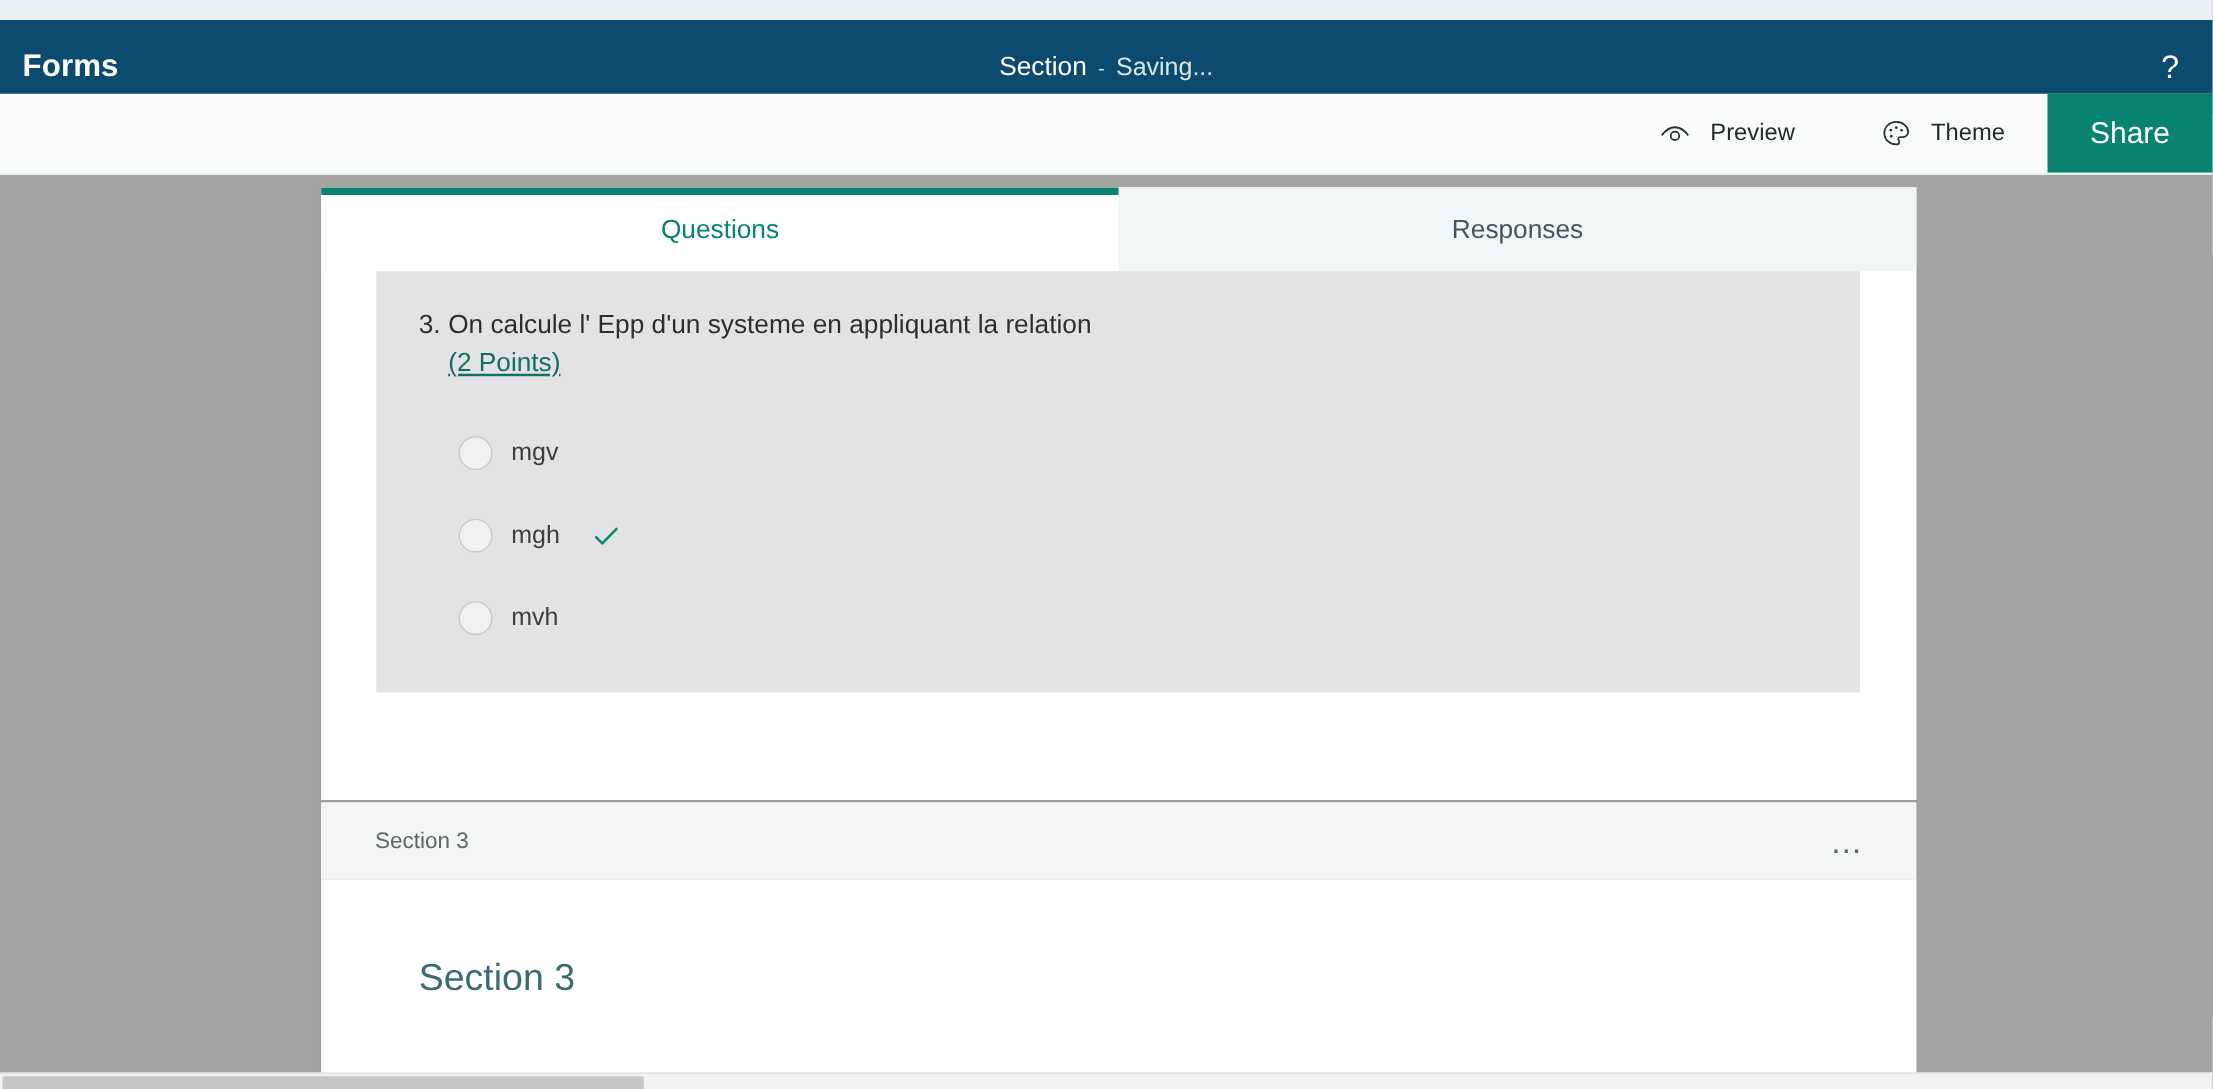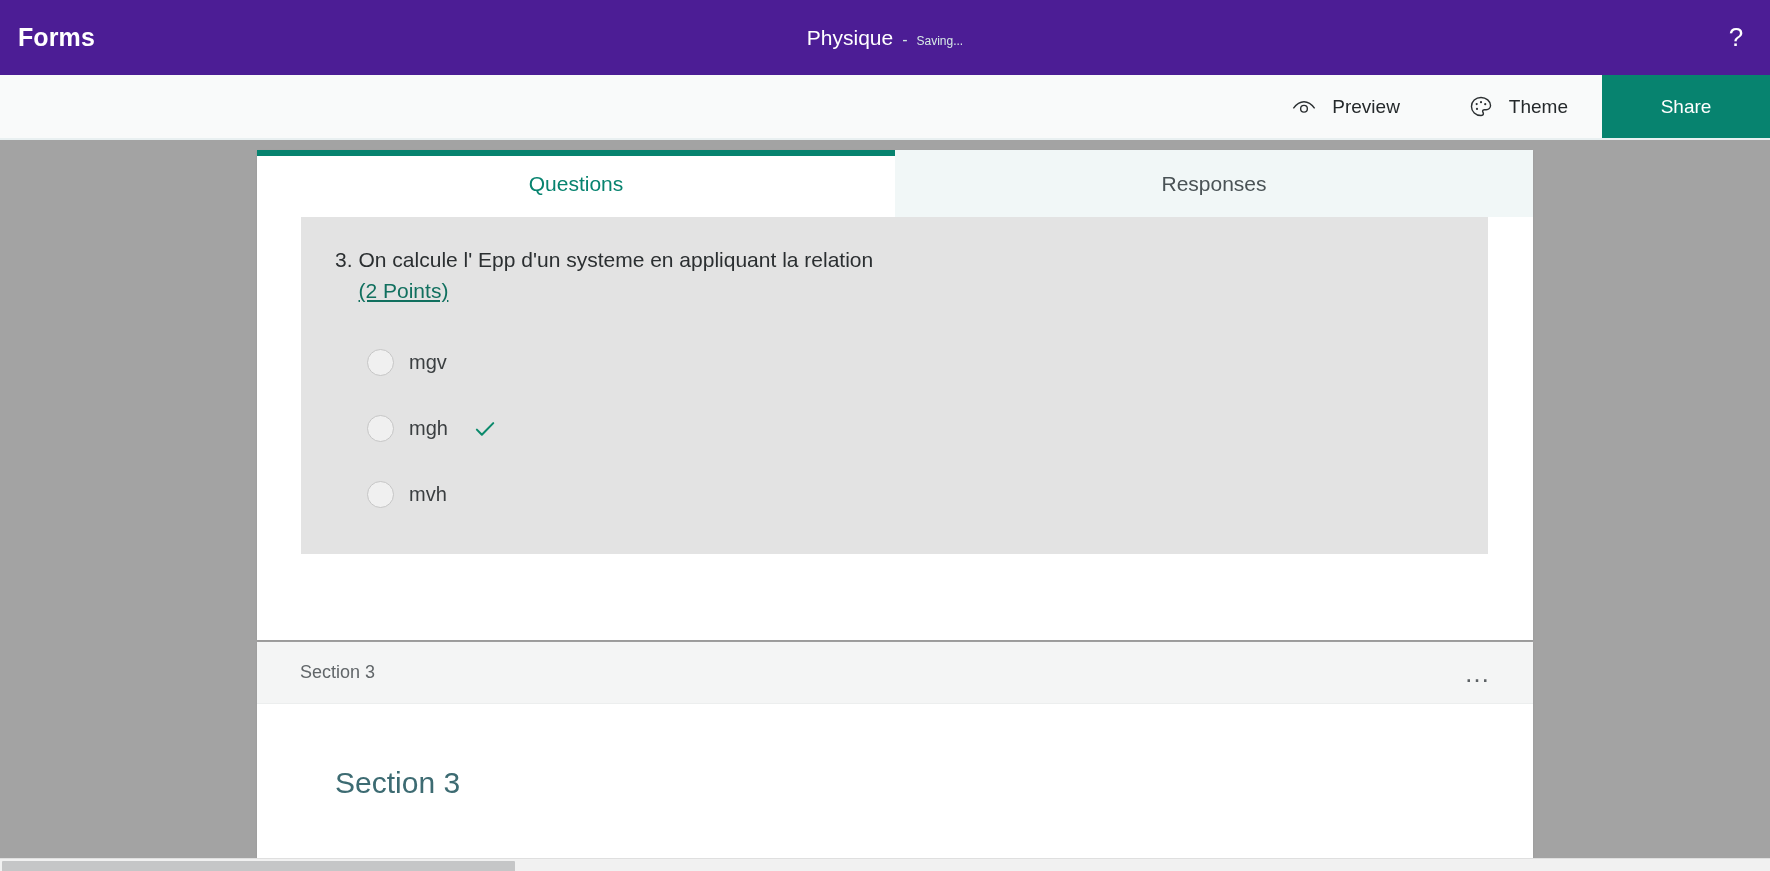--- a/index.html
+++ b/index.html
@@ -9,24 +9,24 @@
     height: 871px;
     overflow: hidden;
     background: #e9f0f1;
     font-family: "Liberation Sans", "DejaVu Sans", sans-serif;
     -webkit-font-smoothing: antialiased;
   }
 
   
   .topbar {
     position: absolute;
-    top: 0; left: 0;
+    top: 16px; left: 0;
     width: 1770px;
     height: 75px;
-    background: #4c1d95;
+    background: #0c4a6e;
     display: flex;
     align-items: center;
   }
   .brand {
     position: absolute;
     left: 18px;
     font-size: 25px;
     font-weight: bold;
     color: #ffffff;
     letter-spacing: 0.1px;
@@ -43,21 +43,21 @@
   .form-title {
     font-size: 21px;
     color: #ffffff;
     font-weight: 400;
   }
   .title-sep {
     font-size: 16px;
     color: #cfe5e0;
   }
   .saving-text {
-    font-size: 12px;
+    font-size: 20px;
     color: #d7eae6;
   }
   .help-btn {
     position: absolute;
     right: 14px;
     top: 50%;
     transform: translateY(-50%);
     width: 40px; height: 40px;
     display: flex;
     align-items: center;
@@ -100,22 +100,22 @@
     display: flex;
     align-items: center;
     justify-content: center;
     color: #2b2f31;
   }
   .share-btn {
     background: #07836f;
     color: #ffffff;
     border: none;
     font-family: inherit;
-    font-size: 19px;
-    width: 168px;
+    font-size: 24px;
+    width: 132px;
     height: 100%;
     cursor: pointer;
     display: flex;
     align-items: center;
     justify-content: center;
   }
 
   
   .canvas {
     position: absolute;
@@ -297,21 +297,21 @@
     border-radius: 1px;
   }
 </style>
 </head>
 <body>
 
 <div class="topbar">
   <div class="brand">Forms</div>
 
   <div class="title-group">
-    <span class="form-title">Physique</span>
+    <span class="form-title">Section</span>
     <span class="title-sep">-</span>
     <span class="saving-text">Saving...</span>
   </div>
 
   <button class="help-btn">?</button>
 </div>
 
 <div class="cmdbar">
 
   <button class="cmd-item">

